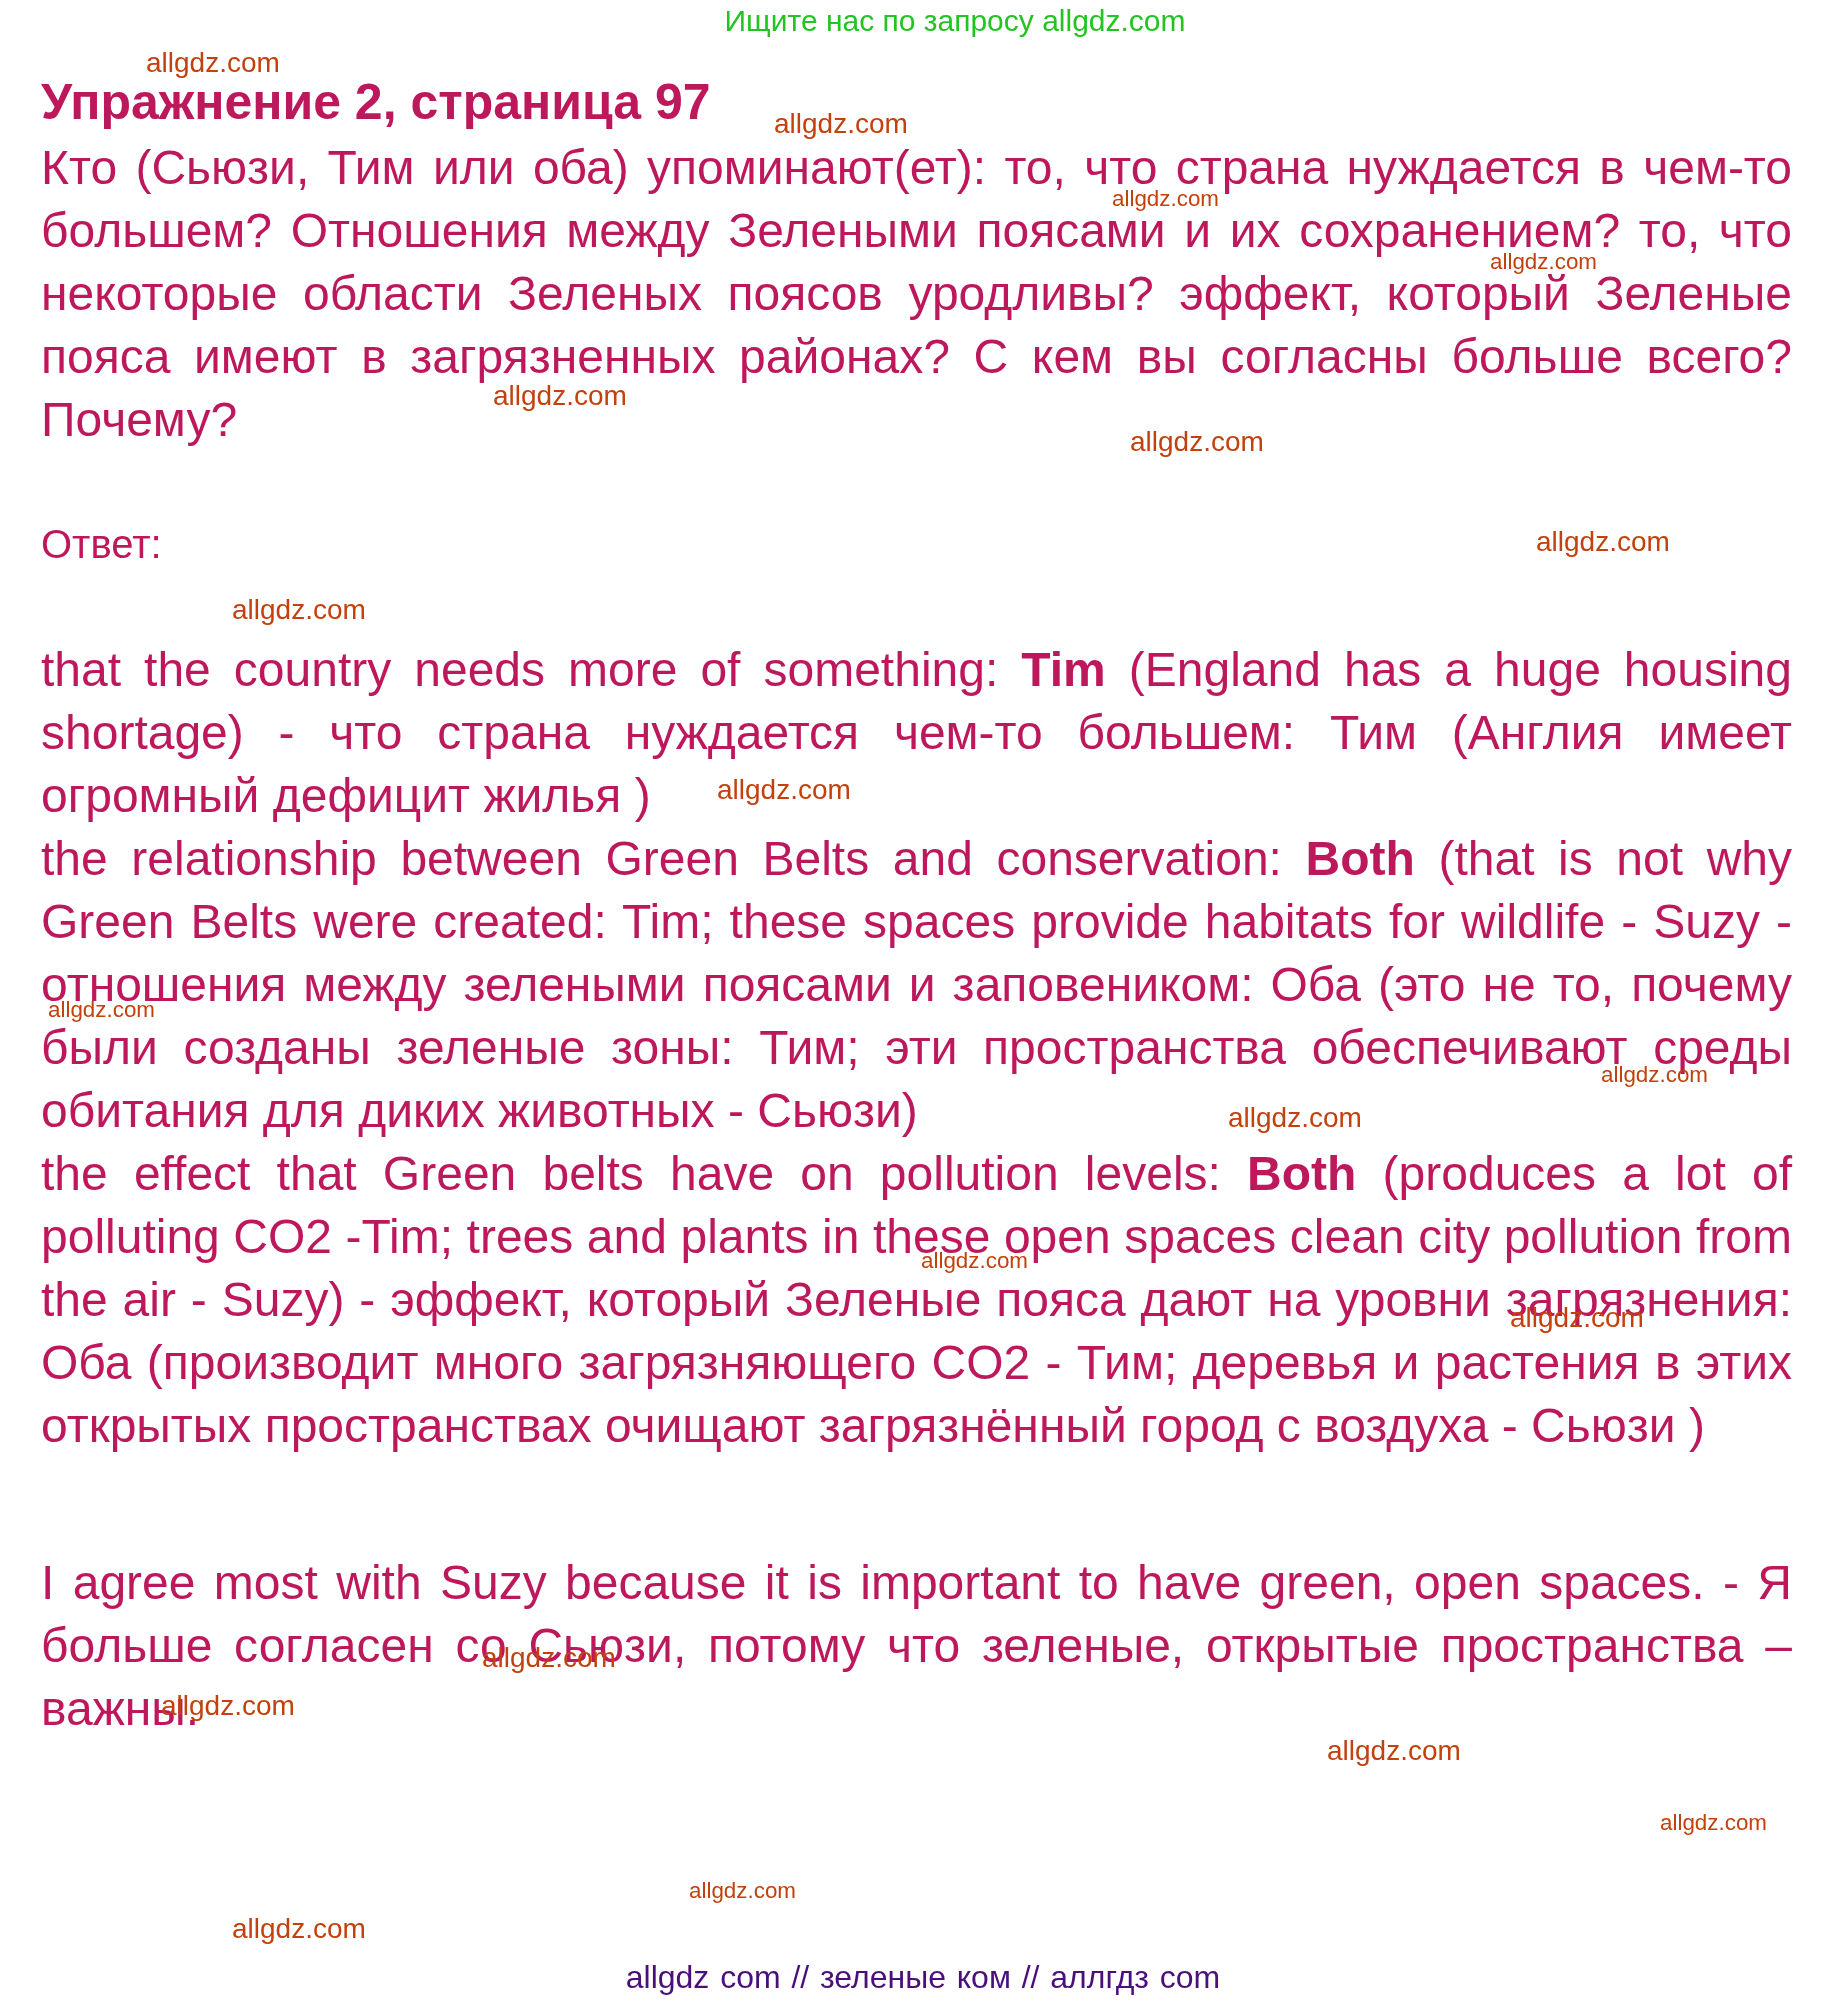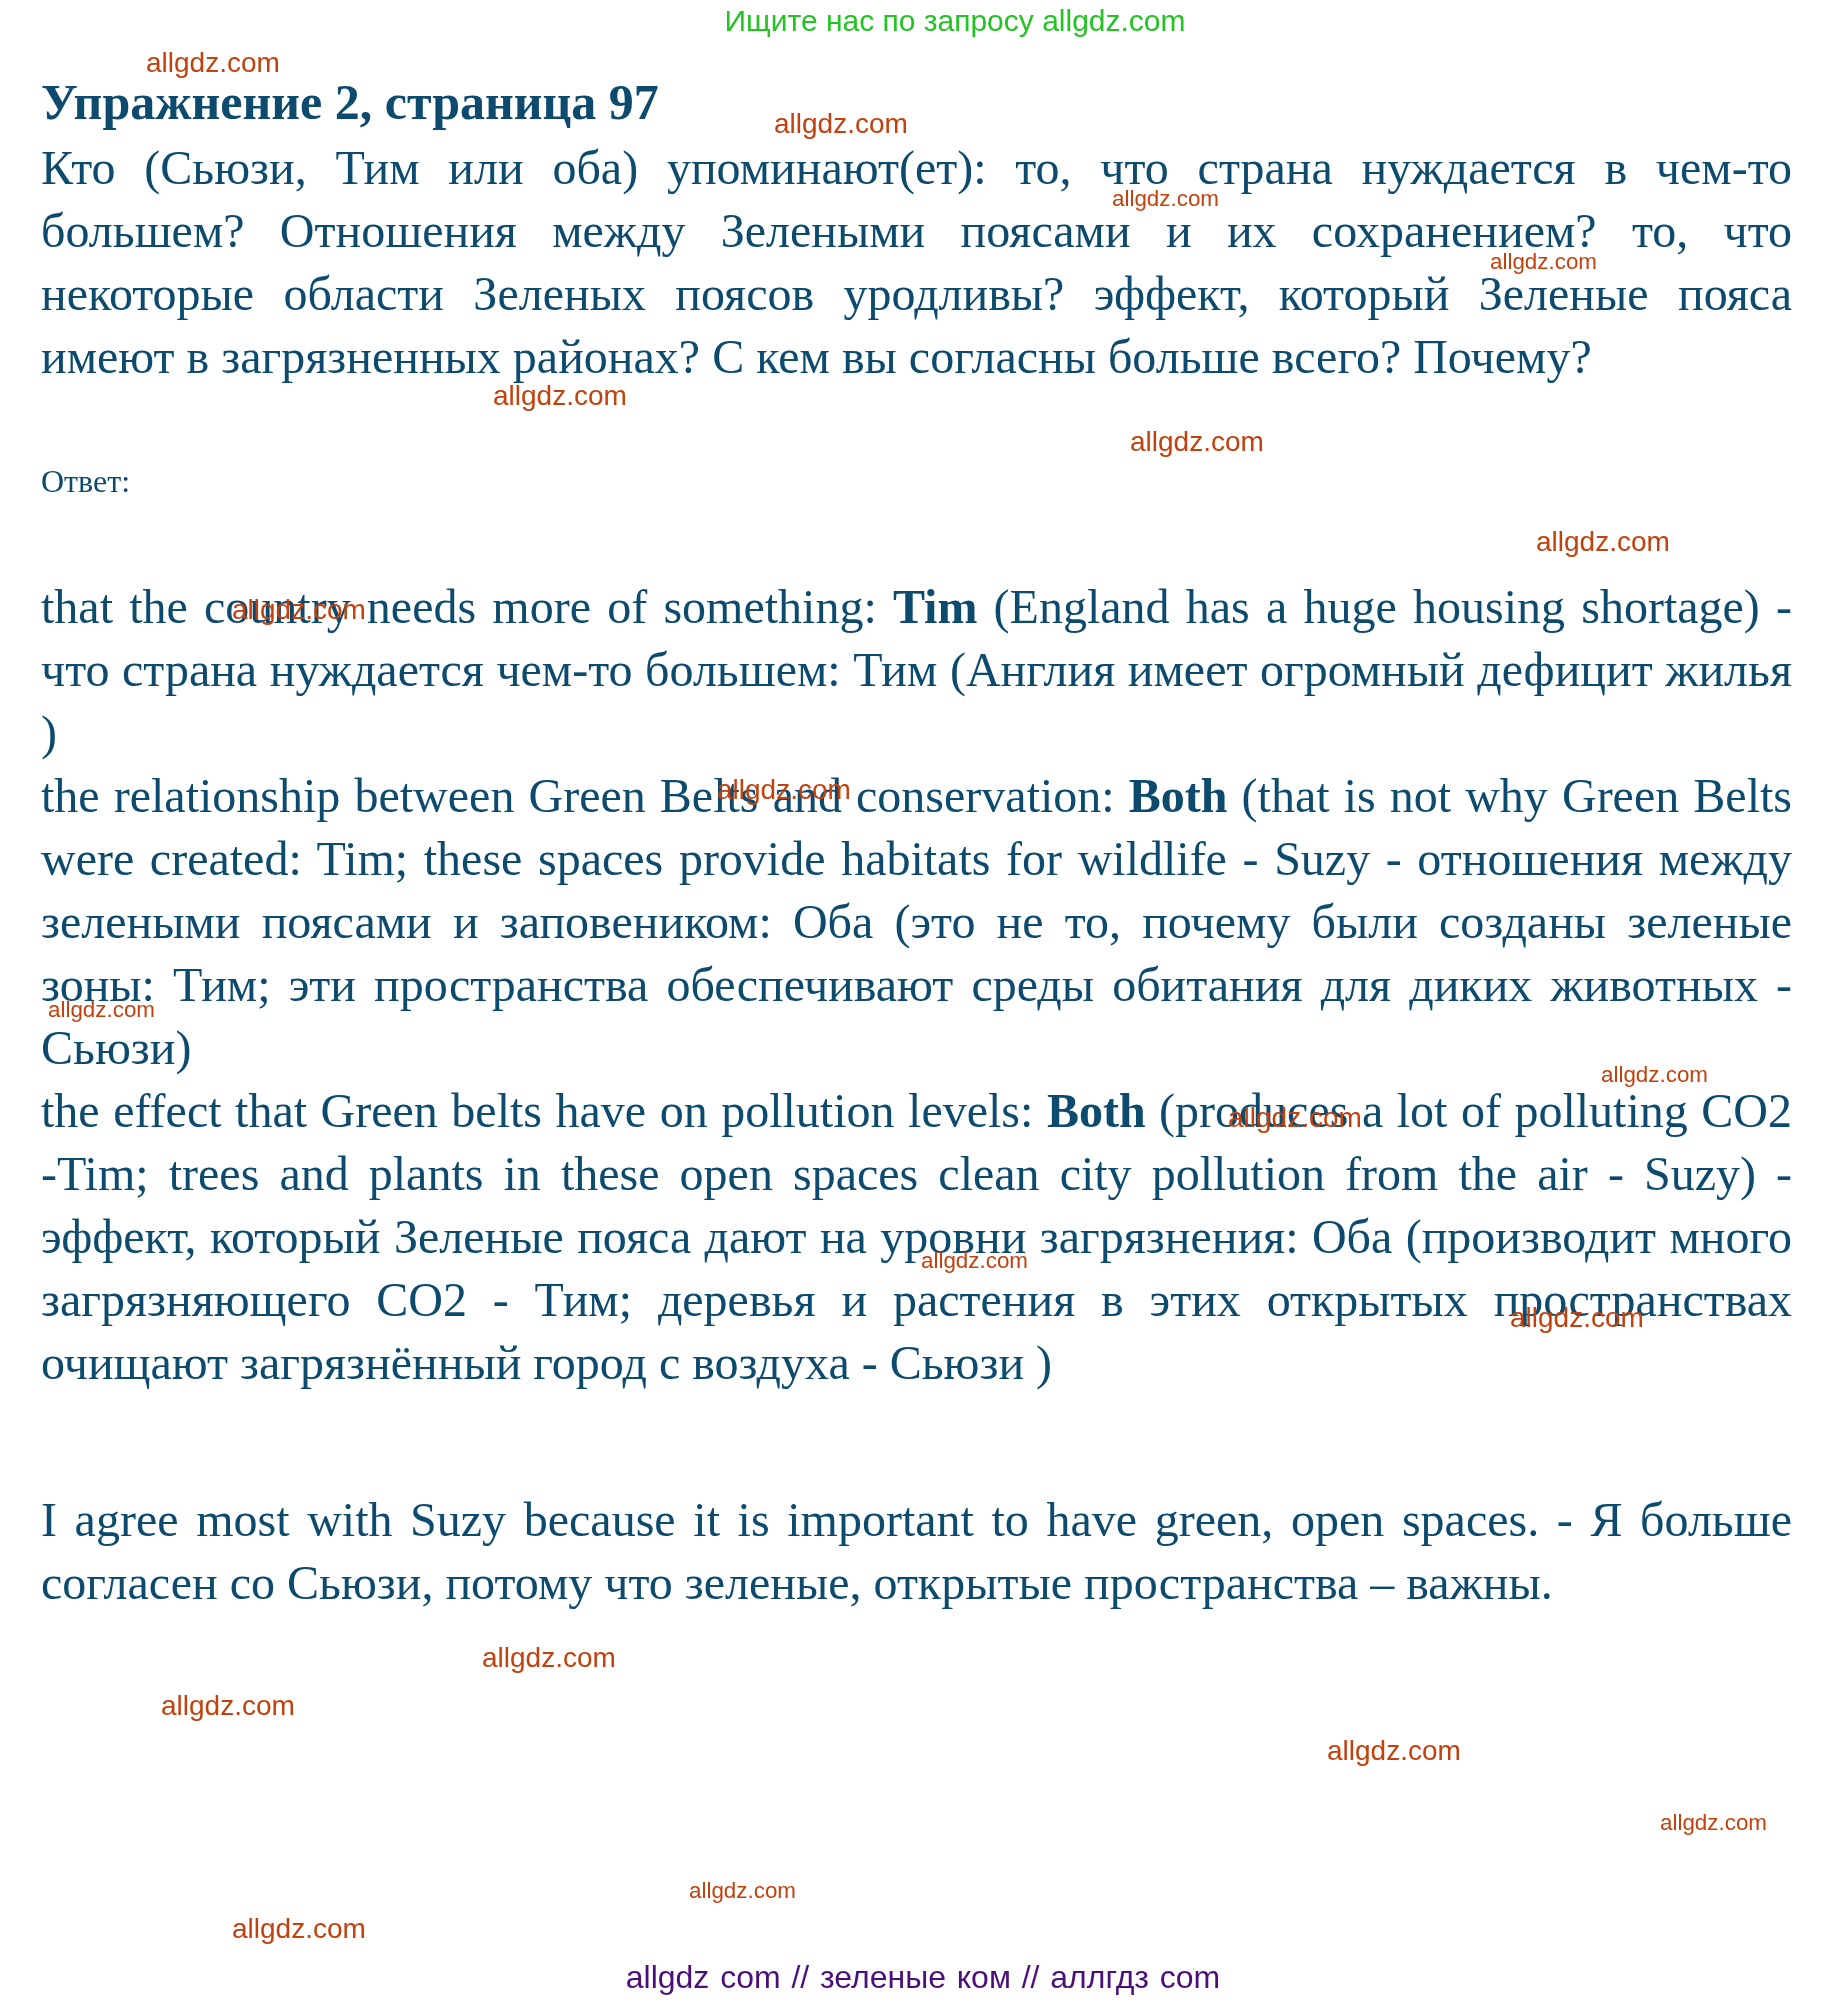--- a/index.html
+++ b/index.html
@@ -4,29 +4,29 @@
 <style>
   html, body { margin:0; padding:0; background:#ffffff; }
   body { width:1846px; height:2011px; position:relative; overflow:hidden; }
   .top-banner {
     position:absolute; left:0; top:0; width:1846px; height:41px;
     text-align:center; color:#22c322;
     font-family:"Liberation Sans", sans-serif; font-size:30px; line-height:41px;padding-left:32px;
   }
   .doc {
     position:absolute; left:41px; top:69px; width:1751px;
-    font-family:Liberation Serif, serif; color:#0c4a6e;
+    font-family:Liberation Sans, sans-serif; color:#be185d;
   }
   .title {
     font-weight:bold; font-size:50px; line-height:67px; margin:0;
   }
   .para {
     font-size:48px; line-height:63px; text-align:justify; margin:0;
   }
-  .answer-label { font-size:32px; line-height:63px; margin-top:62px; }
+  .answer-label { font-size:40px; line-height:63px; margin-top:62px; }
   .answers { margin-top:62px; }
   .agree { margin-top:94px; }
   b { font-weight:bold; }
   .wm {
     position:absolute; font-family:"Liberation Sans", sans-serif;
     color:#c2410c; white-space:nowrap;
   }
   .wm.l { font-size:28px; }
   .wm.s { font-size:22.4px; }
   .footer {

